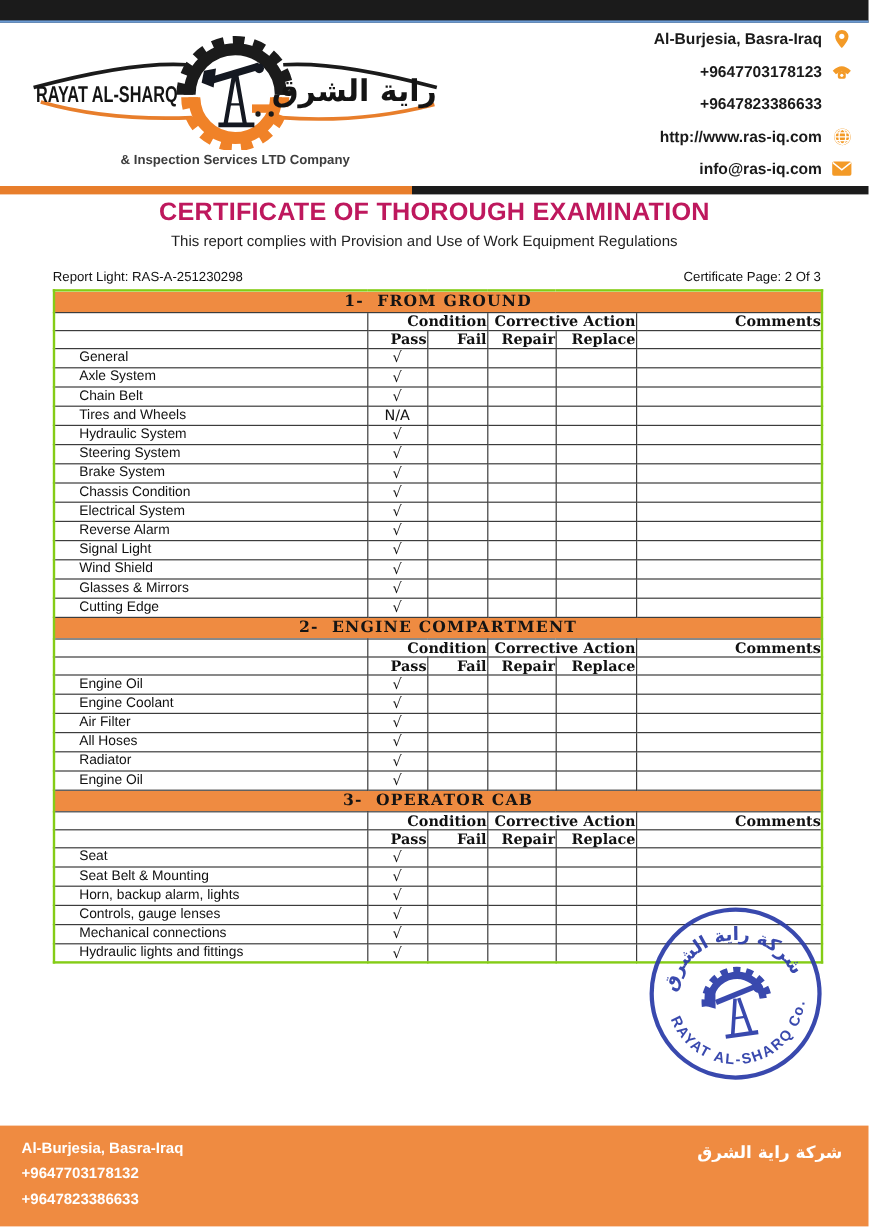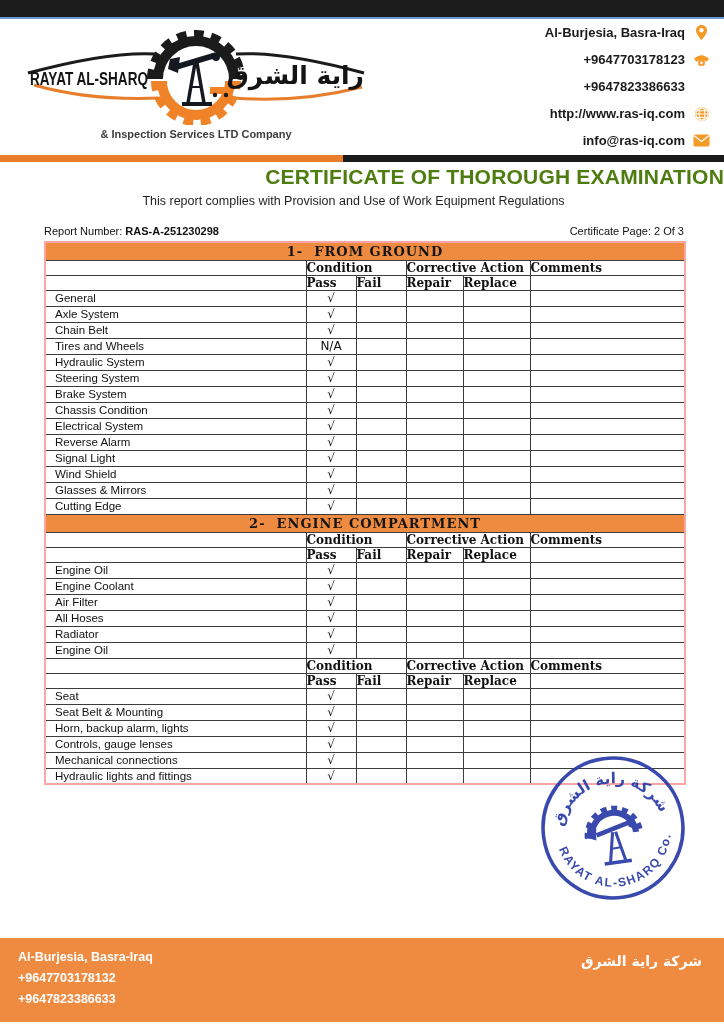--- a/index.html
+++ b/index.html
@@ -15,41 +15,41 @@
   .logo-block { position:absolute; left:10px; top:21px; width:372px; }
   .logo-svg { display:block; margin:0 auto; }
   .tagline { text-align:center; font-weight:bold; color:#3d3d3d; font-size:11px; line-height:14px; margin-top:2px; }
   .contact { position:absolute; right:14px; top:24px; display:flex; flex-direction:column; gap:10px; align-items:flex-end; }
   .contact-row { display:flex; align-items:center; gap:8px; font-weight:bold; font-size:13px; color:#1a1a1a; }
   .contact-row .ic { width:17px; height:17px; display:inline-flex; align-items:center; justify-content:center; }
 
   .divider { position:absolute; top:155px; left:0; width:724px; height:7px;
     background:linear-gradient(to right, var(--orange-dark) 0 47.4%, var(--bar-black) 47.4% 100%); }
 
-  .doc-title { position:absolute; top:165px; left:0; width:724px; text-align:right;
-    font-size:21px; font-weight:bold; color:#4d7c0f; letter-spacing:0.2px; }
+  .doc-title { position:absolute; top:165px; left:0; width:724px; text-align:center;
+    font-size:21px; font-weight:bold; color:#be185d; letter-spacing:0.2px; }
   .doc-subtitle { position:absolute; top:194px; left:0; width:707px; text-align:center;
     font-size:12.5px; color:#1f1f1f; }
 
   .meta-row { position:absolute; top:225px; left:44px; width:640px;
     display:flex; justify-content:space-between; font-size:11px; color:#111; }
-  .meta-row b { font-weight:bold; }
+  .meta-row b { font-weight:normal; }
 
   
   .inspection-table { position:absolute; top:241px; left:44px; width:640px;
     border-collapse:collapse; table-layout:fixed; }
   .inspection-table td { border:1px solid #3c3c3c; overflow:hidden; }
-  .inspection-table { border:2px solid #fca5a5; }
+  .inspection-table { border:2px solid #84cc16; }
   td.section-td { background:var(--orange); text-align:center; height:18px;
     font-family:"DejaVu Serif", serif; font-weight:bold; font-size:13px;
     color:#141414; letter-spacing:1px; white-space:pre; }
   tr.hdr-row td { height:15px; font-family:"DejaVu Serif", serif; font-weight:bold;
-    text-align:left; font-size:12px; color:#111; }
+    text-align:right; font-size:12px; color:#111; }
   tr.item-row td { height:16px; }
-  td.item-td { padding-left:9px; font-size:11.5px; color:#111; }
+  td.item-td { padding-left:20px; font-size:11.5px; color:#111; }
   td.mark-td { text-align:center; font-family:"DejaVu Sans", sans-serif; font-size:12px; color:#111; }
 
   
   .stamp { position:absolute; left:537px; top:752px; width:152px; height:152px; opacity:0.93; }
 
   
   .footer { position:absolute; top:938px; left:0; width:724px; height:84px; background:var(--orange); }
   .footer-left { position:absolute; left:18px; top:9px; color:#fff; font-weight:bold;
     font-size:12.5px; line-height:21px; }
   .footer-right { position:absolute; right:22px; top:10px; color:#fff; font-weight:bold;
@@ -151,21 +151,21 @@
     </div>
   </div>
 
   <div class="divider"></div>
 
   <div class="doc-title">CERTIFICATE OF THOROUGH EXAMINATION</div>
   <div class="doc-subtitle">This report complies with Provision and Use of Work Equipment Regulations</div>
 
   <div class="meta-row">
     <div>
-      <span>Report Number:</span>
+      <span>Report Light:</span>
       <b>RAS-A-251230298</b>
     </div>
     <div>Certificate Page: 2 Of 3</div>
   </div>
 
   <table class="inspection-table">
     <colgroup>
       <col style="width:261px">
         <col style="width:50px">
         <col style="width:50px">
@@ -360,20 +360,23 @@
           <td class="mark-td"></td>
           <td class="mark-td"></td>
         </tr>
         <tr class="item-row">
           <td class="item-td">Engine Oil</td>
           <td class="mark-td">√</td>
           <td class="mark-td"></td>
           <td class="mark-td"></td>
           <td class="mark-td"></td>
           <td class="mark-td"></td>
+        </tr>
+        <tr class="section-row">
+          <td colspan="6" class="section-td">3-  OPERATOR CAB</td>
         </tr>
         <tr class="hdr-row">
           <td></td>
           <td colspan="2">Condition</td>
           <td colspan="2">Corrective Action</td>
           <td>Comments</td>
         </tr>
         <tr class="hdr-row">
           <td></td>
           <td>Pass</td>

